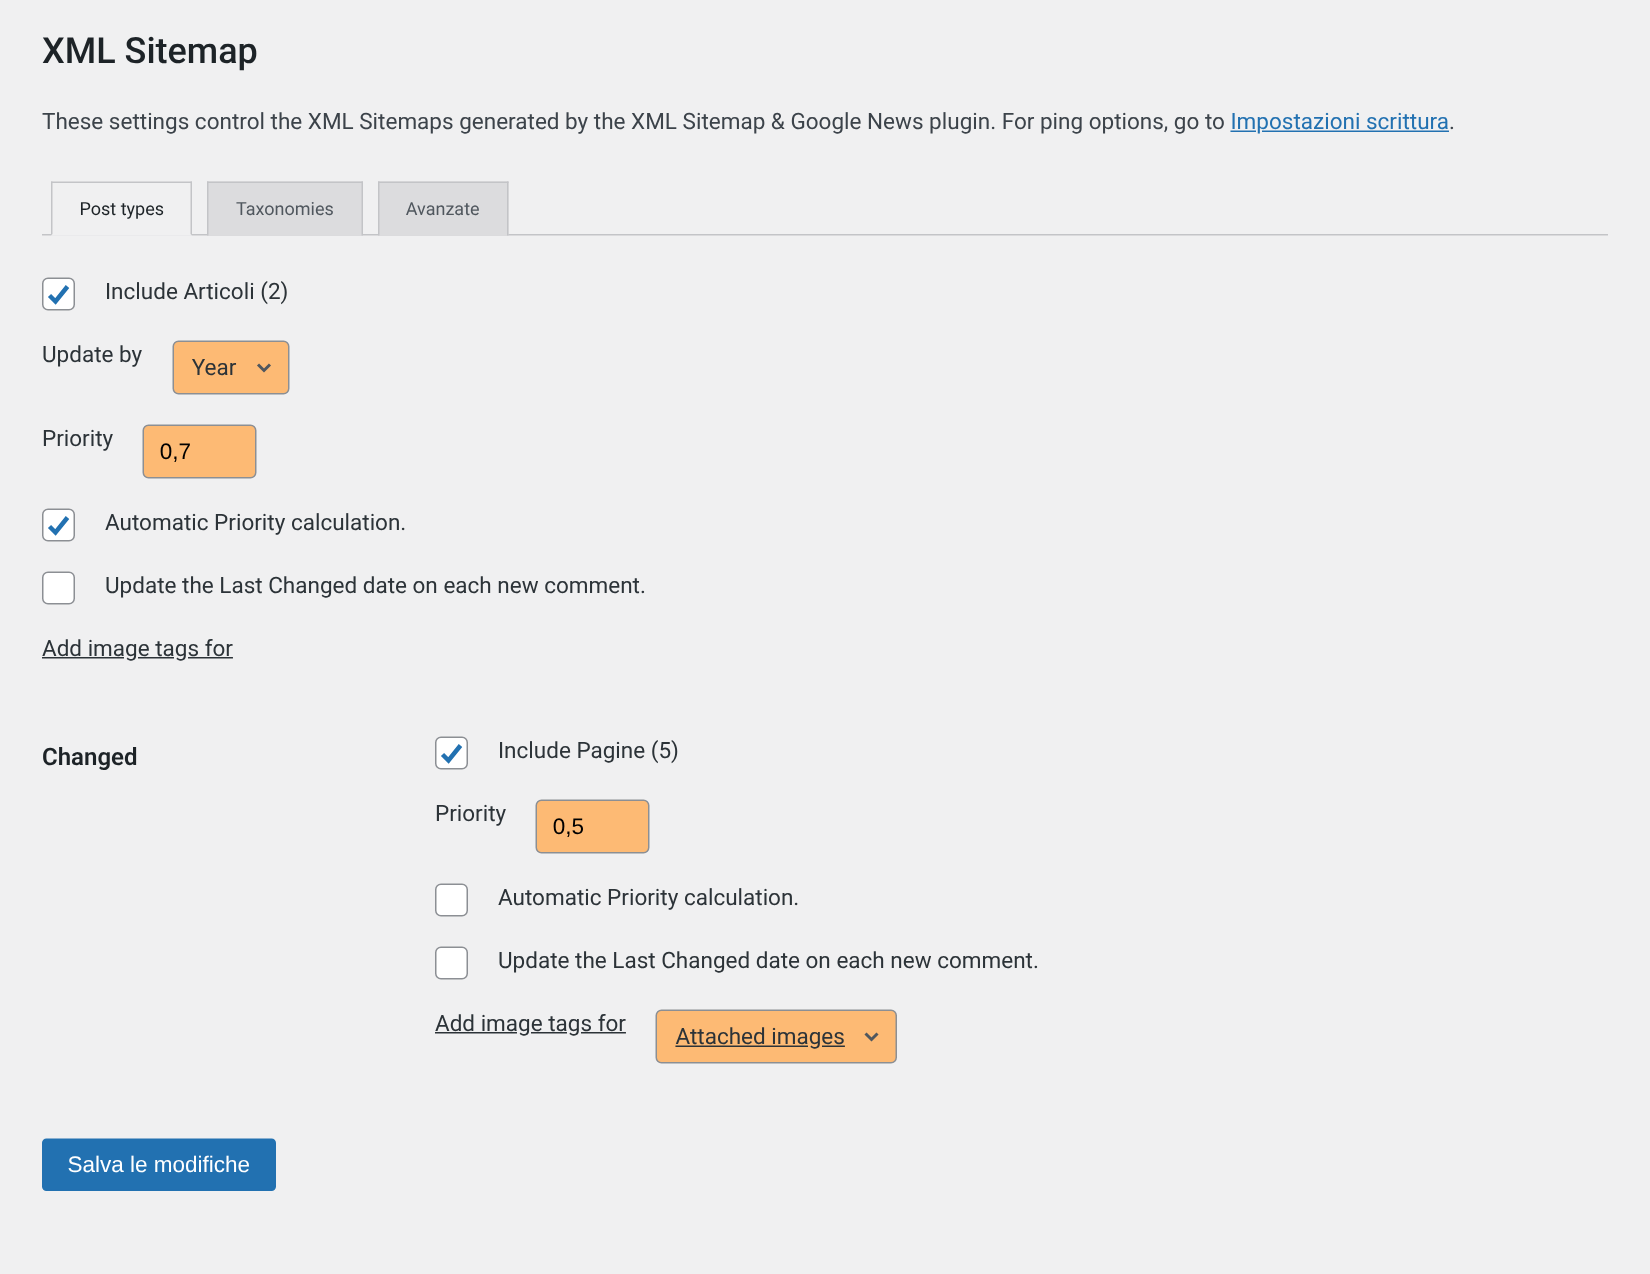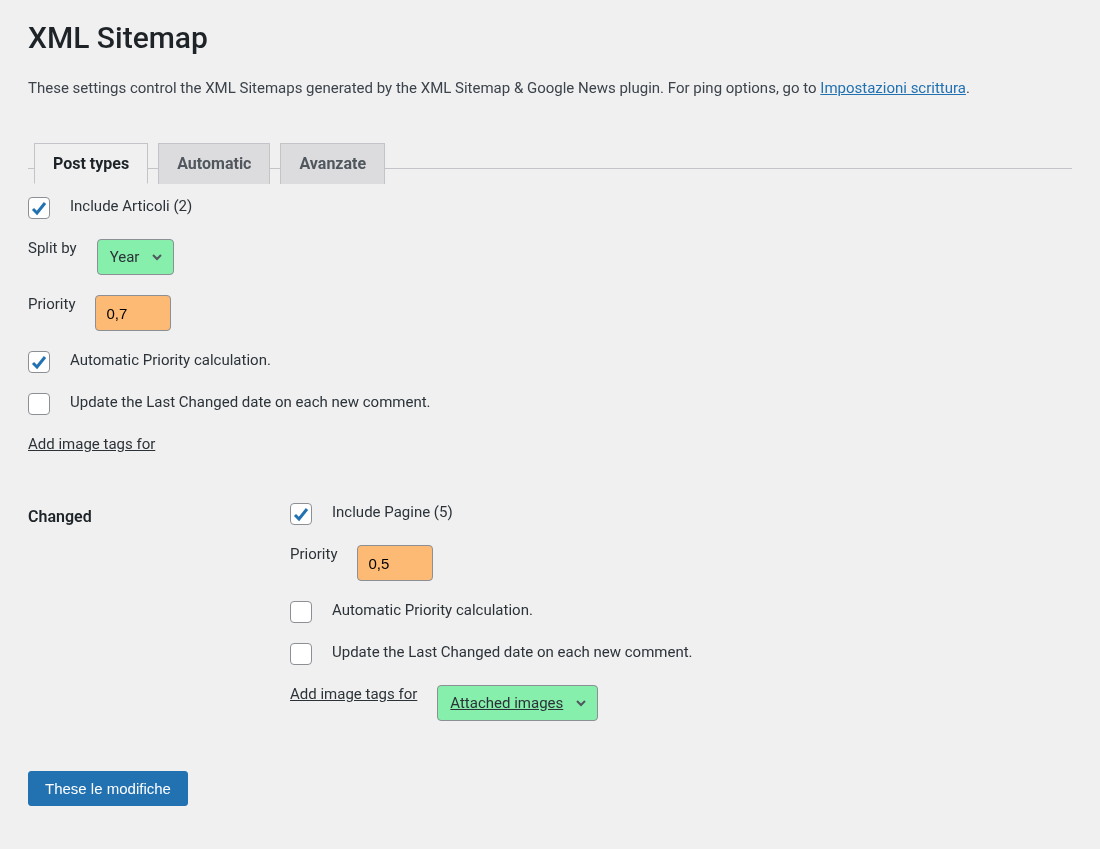--- a/index.html
+++ b/index.html
@@ -4,21 +4,21 @@
 <style>
   * { box-sizing: border-box; margin: 0; padding: 0; }
   body {
     font-family: -apple-system, BlinkMacSystemFont, "Segoe UI", Roboto, sans-serif;
     background: #f0f0f1;
     color: #1d2327;
     padding: 20px 28px;
     width: 1100px;
   }
   h1 {
-    font-size: 30px;
+    font-size: 24px;
     font-weight: 500;
     margin-bottom: 24px;
     color: #1d2327;
   }
   .intro {
     font-size: 15px;
     color: #3c434a;
     margin-bottom: 30px;
   }
   .intro a {
@@ -29,26 +29,26 @@
     gap: 10px;
     border-bottom: 1px solid #c3c4c7;
     margin-bottom: 28px;
     padding-left: 6px;
   }
   .tab {
     background: #dcdcde;
     border: 1px solid #c3c4c7;
     border-bottom: none;
     padding: 10px 18px;
-    font-size: 16px;
-    font-weight: 700;
+    font-size: 12px;
+    font-weight: 400;
     color: #50575e;
     cursor: pointer;
     position: relative;
-    top: 16px;
+    top: 1px;
   }
   .tab.active {
     background: #f0f0f1;
     color: #1d2327;
     border-bottom: 1px solid #f0f0f1;
   }
   .form-section {
     display: flex;
     margin-bottom: 50px;
   }
@@ -89,21 +89,21 @@
   .checkbox svg {
     display: none;
     width: 16px;
     height: 16px;
     stroke: #2271b1;
     stroke-width: 3;
     fill: none;
   }
   .select {
     border: 1px solid #8c8f94;
-    background: #86efac;
+    background: #fdba74;
     border-radius: 4px;
     padding: 6px 34px 6px 12px;
     font-size: 15px;
     color: #2c3338;
     position: relative;
     display: inline-flex;
     align-items: center;
     cursor: pointer;
     min-height: 36px;
   }
@@ -146,36 +146,36 @@
 <body>
 
 <h1>XML Sitemap</h1>
 
 <p class="intro">
   <span>These settings control the XML Sitemaps generated by the XML Sitemap &amp; Google News plugin. For ping options, go to </span><a href="#">Impostazioni scrittura</a><span>.</span>
 </p>
 
 <div class="tabs">
   <div class="tab active">Post types</div>
-  <div class="tab">Automatic</div>
+  <div class="tab">Taxonomies</div>
   <div class="tab">Avanzate</div>
 </div>
 
 <div class="form-section">
   <div class="form-controls">
     <div class="control-row">
       <span class="checkbox checked">
         <svg viewBox="0 0 16 16">
             <polyline points="2,9 6,13 14,3"></polyline>
           </svg>
       </span>
       <span class="label-inline">Include Articoli (2)</span>
     </div>
     <div class="control-row">
-      <span class="label-inline">Split by</span>
+      <span class="label-inline">Update by</span>
       <span class="select">
         <span>Year</span>
         <svg class="chevron" viewBox="0 0 12 12">
             <polyline points="2,4 6,8 10,4"></polyline>
           </svg>
       </span>
     </div>
     <div class="control-row">
       <span class="label-inline">Priority</span>
       <input class="text-input" value="0,7" style="">
@@ -233,14 +233,14 @@
         <span>Attached images</span>
         <svg class="chevron" viewBox="0 0 12 12">
             <polyline points="2,4 6,8 10,4"></polyline>
           </svg>
       </span>
     </div>
   </div>
 </div>
 
 <div class="submit-row">
-  <button class="button-primary">These le modifiche</button>
+  <button class="button-primary">Salva le modifiche</button>
 </div>
 
 </body></html>

